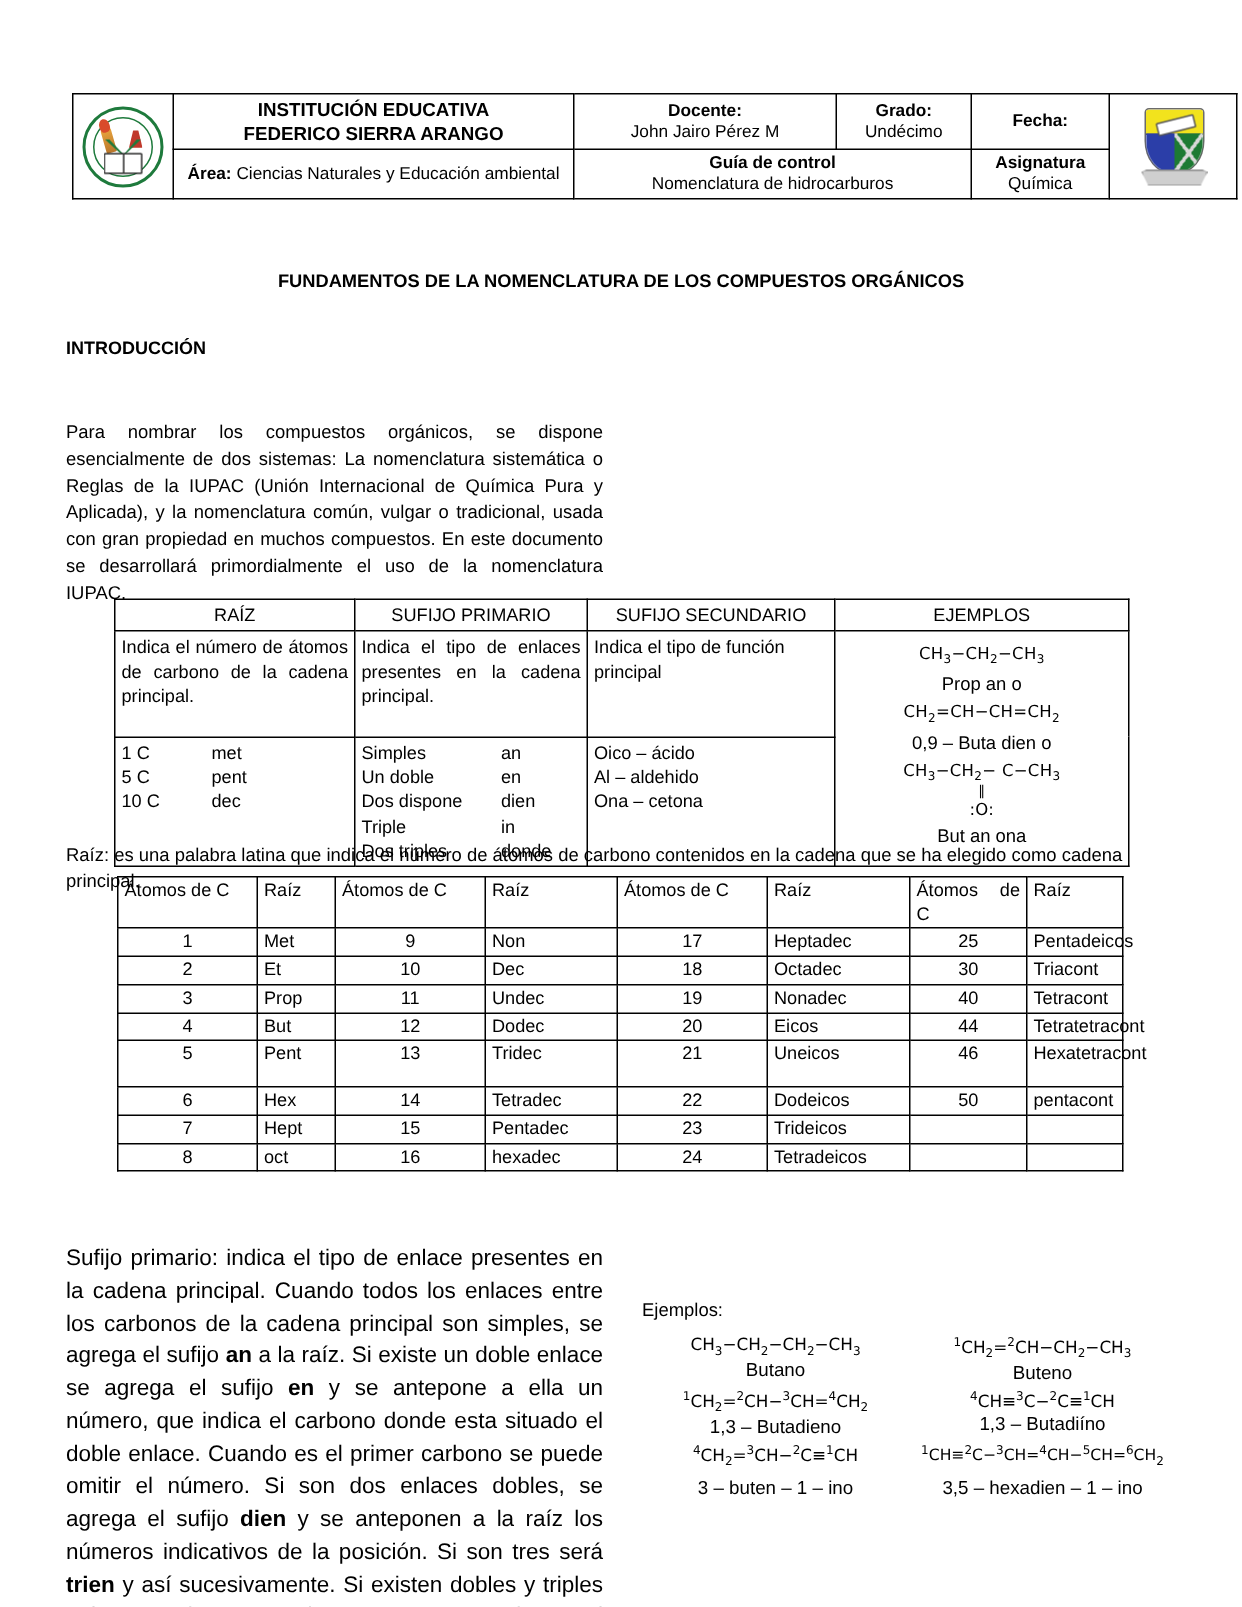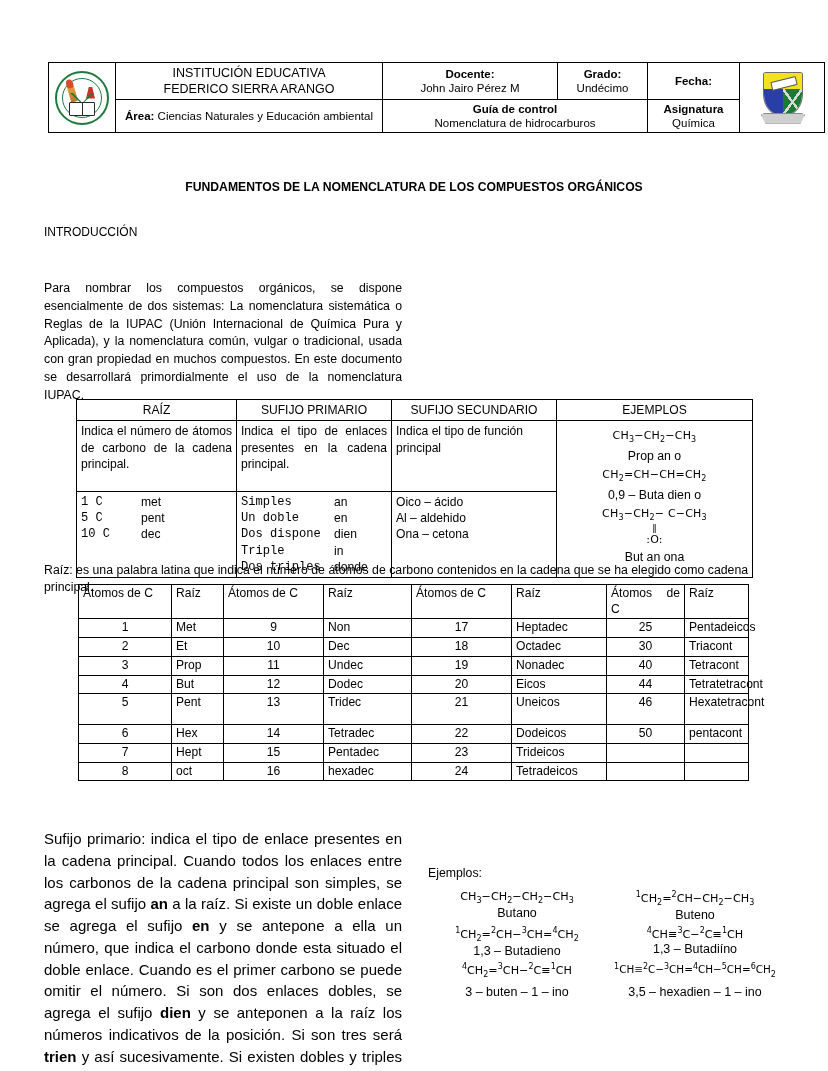--- a/index.html
+++ b/index.html
@@ -44,21 +44,21 @@
     line-height: 1.22;
   }
   .hdr-logo-cell { width: 62px; padding: 2px !important; }
   .hdr-name-cell { width: 258px; }
   .hdr-doc-cell  { width: 166px; }
   .hdr-grade-cell{ width: 81px; }
   .hdr-date-cell { width: 83px; }
   .hdr-shield-cell { width: 80px; padding: 2px !important; }
   .b { font-weight: bold; }
   .inst-name {
-    font-weight: normal;
+    font-weight: bold;
     font-size: 12.5px;
     line-height: 1.28;
   }
   .area-cell { text-align: center; font-size: 11.5px; }
   .guia-line { font-weight: bold; }
 
   
   .logo-circle {
     width: 54px; height: 54px;
     border-radius: 50%;
@@ -193,21 +193,21 @@
     width: 828px;
     text-align: center;
     font-weight: bold;
     font-size: 12.2px;
   }
 
   
   .intro-head {
     position: absolute;
     left: 44px; top: 225px;
-    font-weight: normal;
+    font-weight: bold;
     font-size: 12px;
   }
   .col-left {
     position: absolute;
     left: 44px; top: 280px;
     width: 358px;
     font-size: 12.3px;
     line-height: 1.45;
     text-align: justify;
   }
@@ -247,21 +247,21 @@
     vertical-align: middle;
     padding: 2px;
   }
   .t1 .c1 { width: 160px; }
   .t1 .c2 { width: 155px; }
   .t1 .c3 { width: 165px; }
   .t1 .c4 { width: 196px; }
   .just { text-align: justify; }
   .just::after { content: ""; display: inline-block; width: 100%; }
   .kv { display: flex; }
-  .kv span:first-child { display: inline-block; width: 60px; font-family: Liberation Mono, monospace; }
+  .kv span:first-child { display: inline-block; width: 60px; }
   .kv2 span:first-child { display: inline-block; width: 93px; }
   .ex-cell { text-align: center; vertical-align: middle !important; padding: 4px 2px !important; }
   .formula {
     font-family: "DejaVu Sans", sans-serif;
     font-size: 11px;
     letter-spacing: .2px;
     white-space: nowrap;
   }
   .formula sub { font-size: 8px; }
   .ex-name { font-size: 12.3px; margin: 2px 0 3px; }

